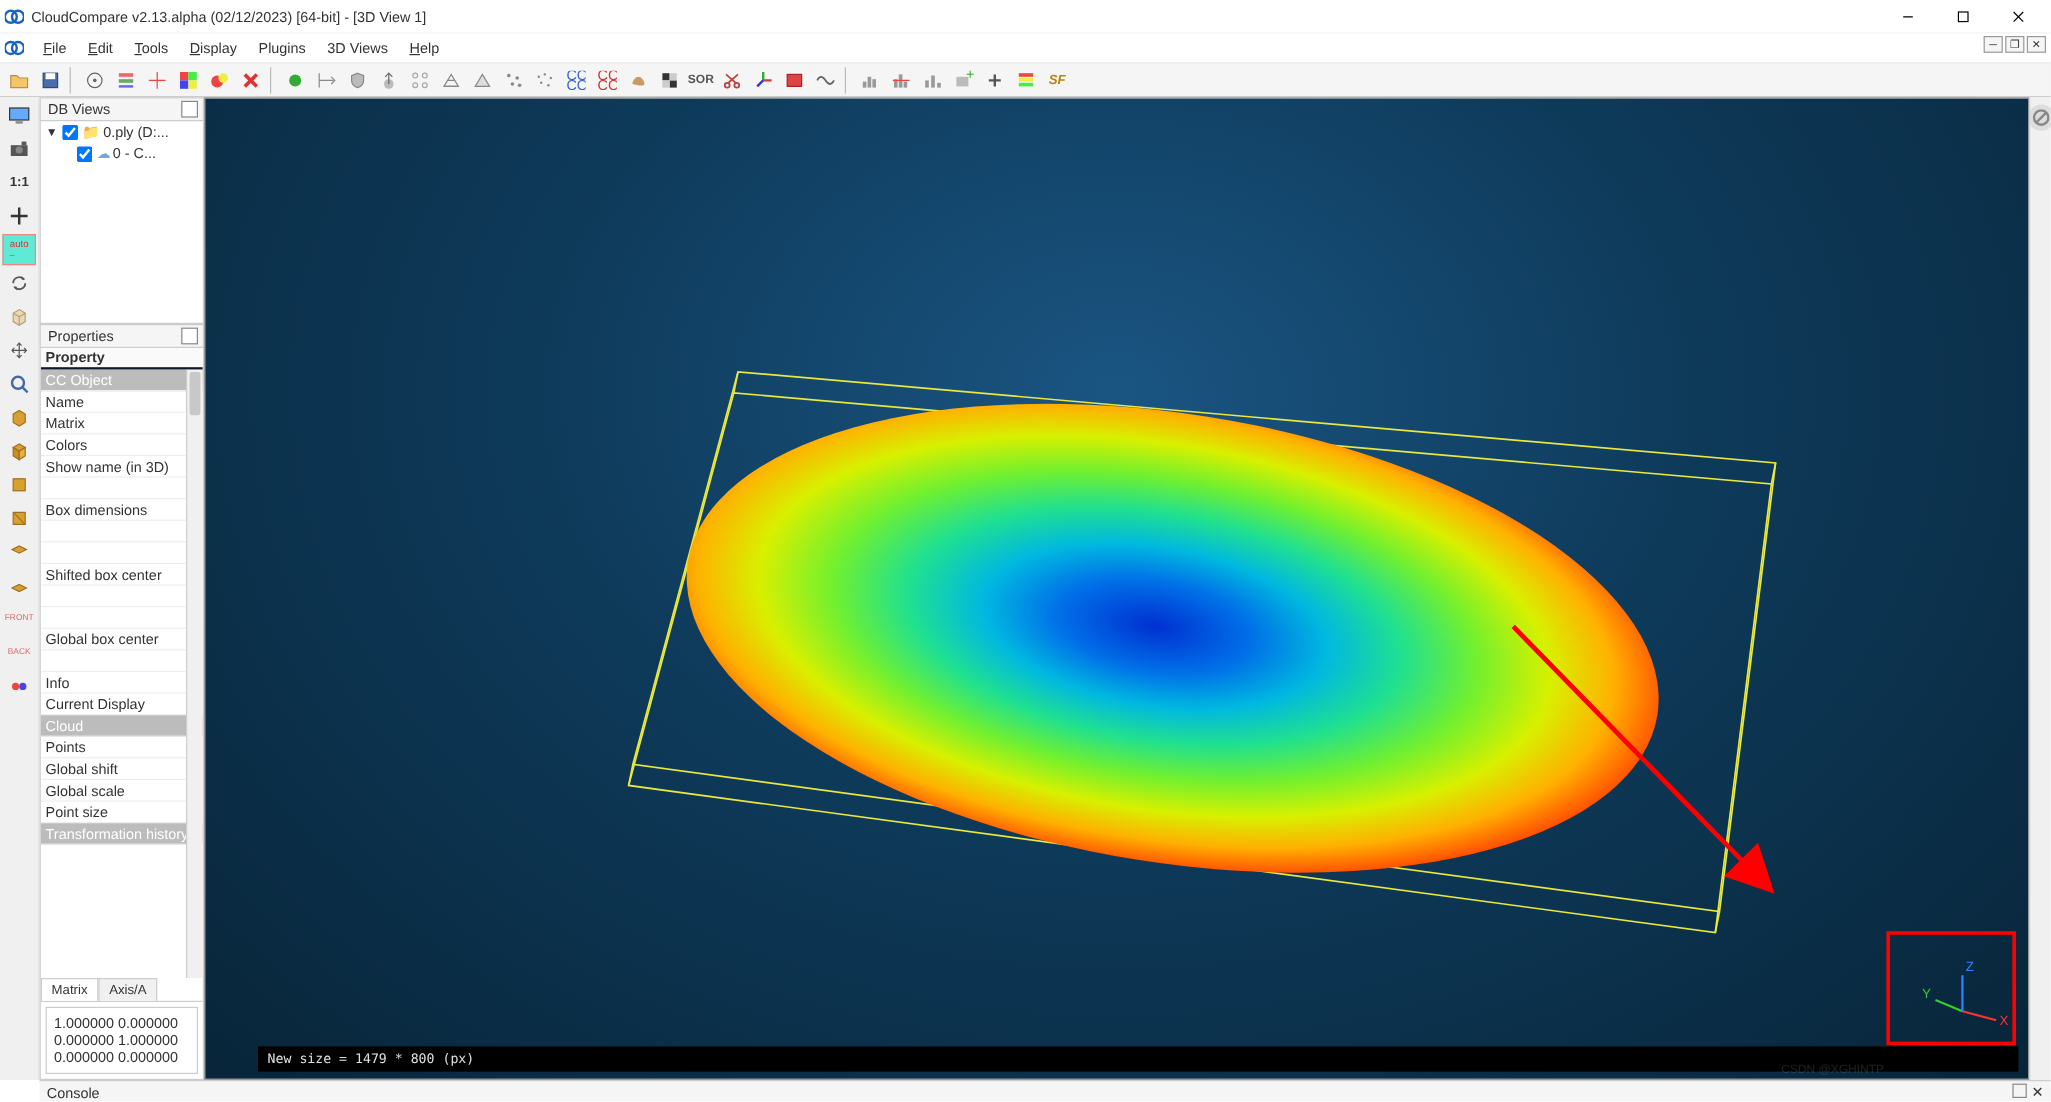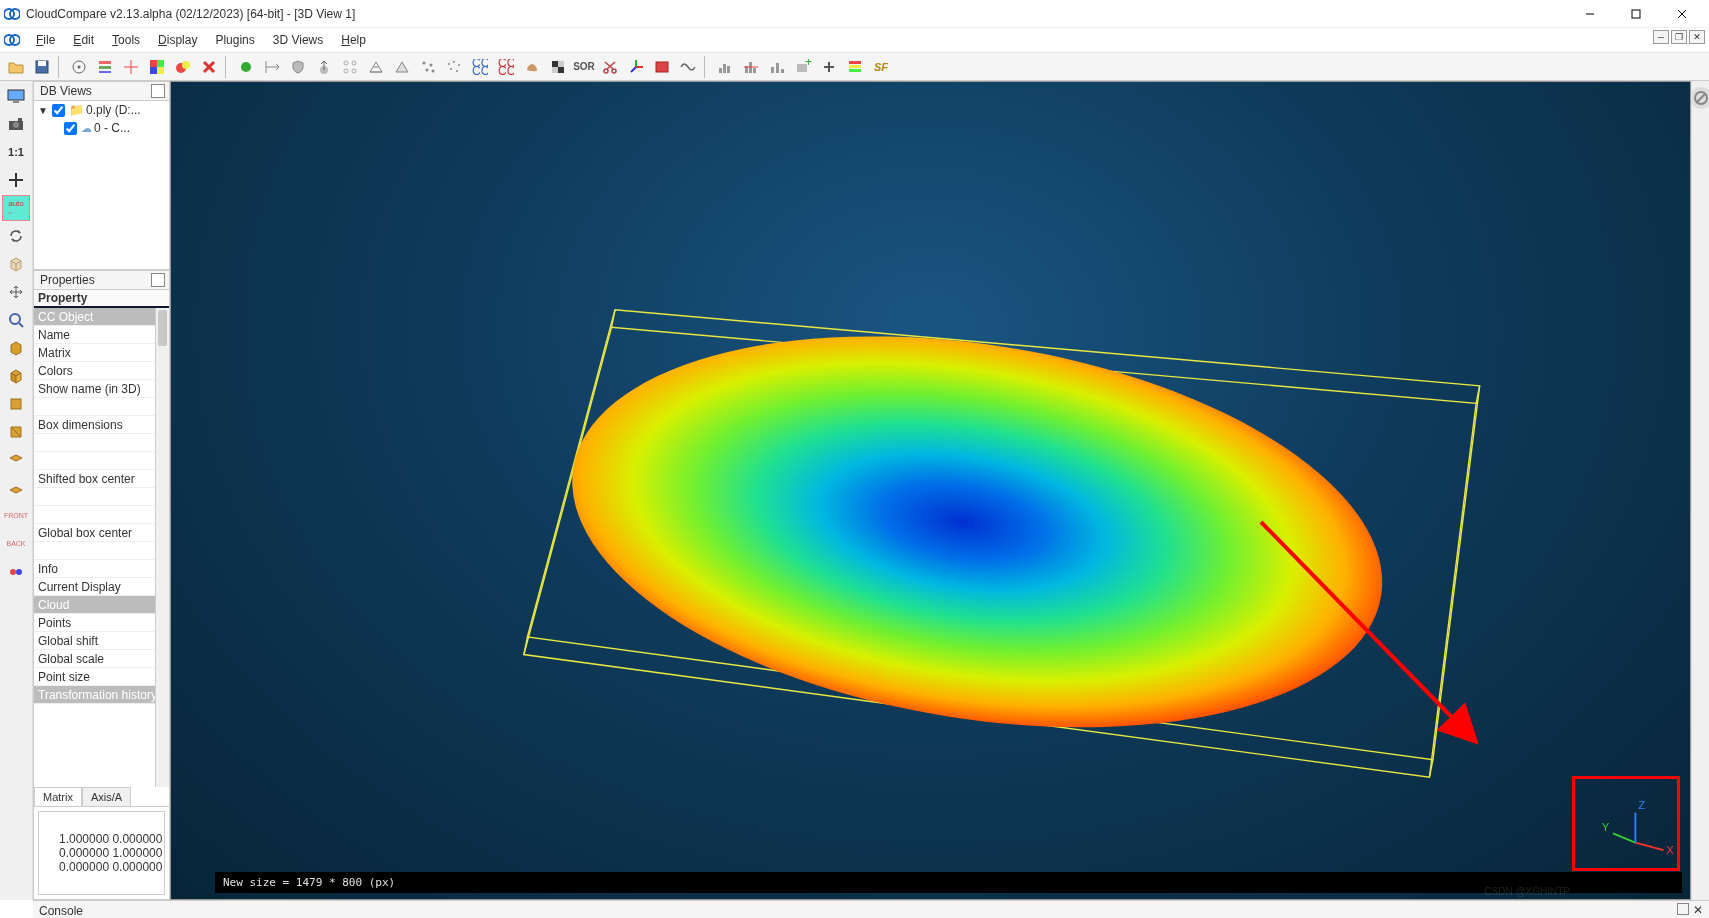--- a/index.html
+++ b/index.html
@@ -32,21 +32,21 @@
 .folder-ico{color:#d8a030;font-size:12px;}
 .cloud-ico{color:#7aa5d6;font-size:11px;}
 .props{flex:1;background:#fff;border:1px solid #ccc;border-top:none;overflow:auto;display:flex;flex-direction:column;}
 .prop-scroll{flex:1;overflow:auto;}
 .prop-row{height:18px;border-bottom:1px solid #eee;padding:0 4px;display:flex;align-items:center;white-space:nowrap;overflow:hidden;}
 .prop-row.section{background:#bcbcbc;color:#fff;}
 .prop-head{background:#fafafa;font-weight:bold;border-bottom:2px solid #0f172a;}
 .tabs{display:flex;border-bottom:1px solid #ccc;}
 .tab{padding:3px 8px;border:1px solid #ccc;border-bottom:none;background:#f0f0f0;font-size:11px;}
 .tab.active{background:#fff;}
-.matrix{padding:20px;border:1px solid #ccc;margin:4px;font-family:Consolas,monospace;font-size:11px;line-height:14px;white-space:nowrap;overflow:hidden;}
+.matrix{padding:6px;border:1px solid #ccc;margin:4px;font-family:Consolas,monospace;font-size:11px;line-height:14px;white-space:nowrap;overflow:hidden;}
 .viewport{flex:1;position:relative;border:1px solid #999;background:radial-gradient(ellipse at 50% 30%,#1a5582 0%,#0e3a5a 45%,#082539 100%);}
 .vp-canvas{position:absolute;inset:0;}
 .status{position:absolute;left:8px;bottom:6px;right:8px;background:#000;color:#e0e0e0;font-family:Consolas,monospace;font-size:11px;padding:4px 8px;margin-left:36px;}
 .triad{position:absolute;right:10px;bottom:28px;width:108px;height:95px;border:3px solid #ff0000;}
 .triad svg{width:100%;height:100%;}
 .arrow-annot{position:absolute;pointer-events:none;}
 .rightedge{width:18px;background:#f0f0f0;border-left:1px solid #ddd;display:flex;flex-direction:column;align-items:center;padding-top:6px;}
 .rightedge .lock{width:22px;height:22px;border-radius:11px;background:#ddd;display:flex;align-items:center;justify-content:center;}
 .console{position:absolute;left:33px;right:0;bottom:0;height:18px;background:#f5f5f5;border-top:1px solid #ccc;display:flex;align-items:flex-end;padding:0 6px;}
 .console .dock{position:absolute;right:20px;top:2px;width:12px;height:12px;border:1px solid #888;}

